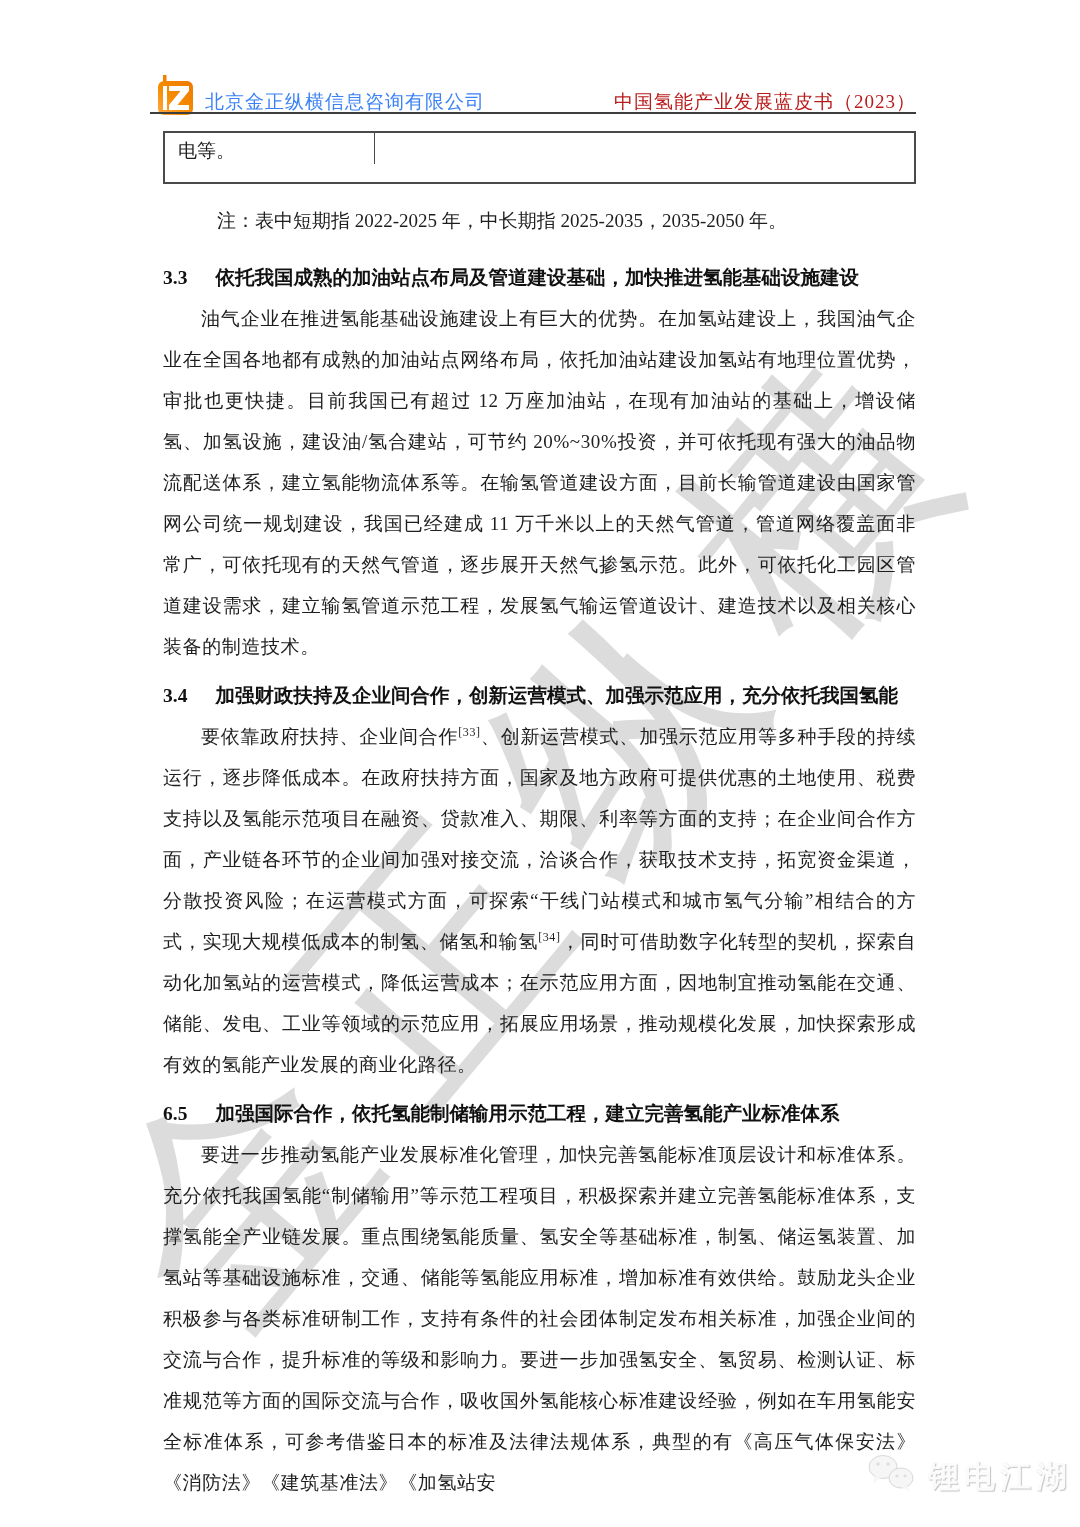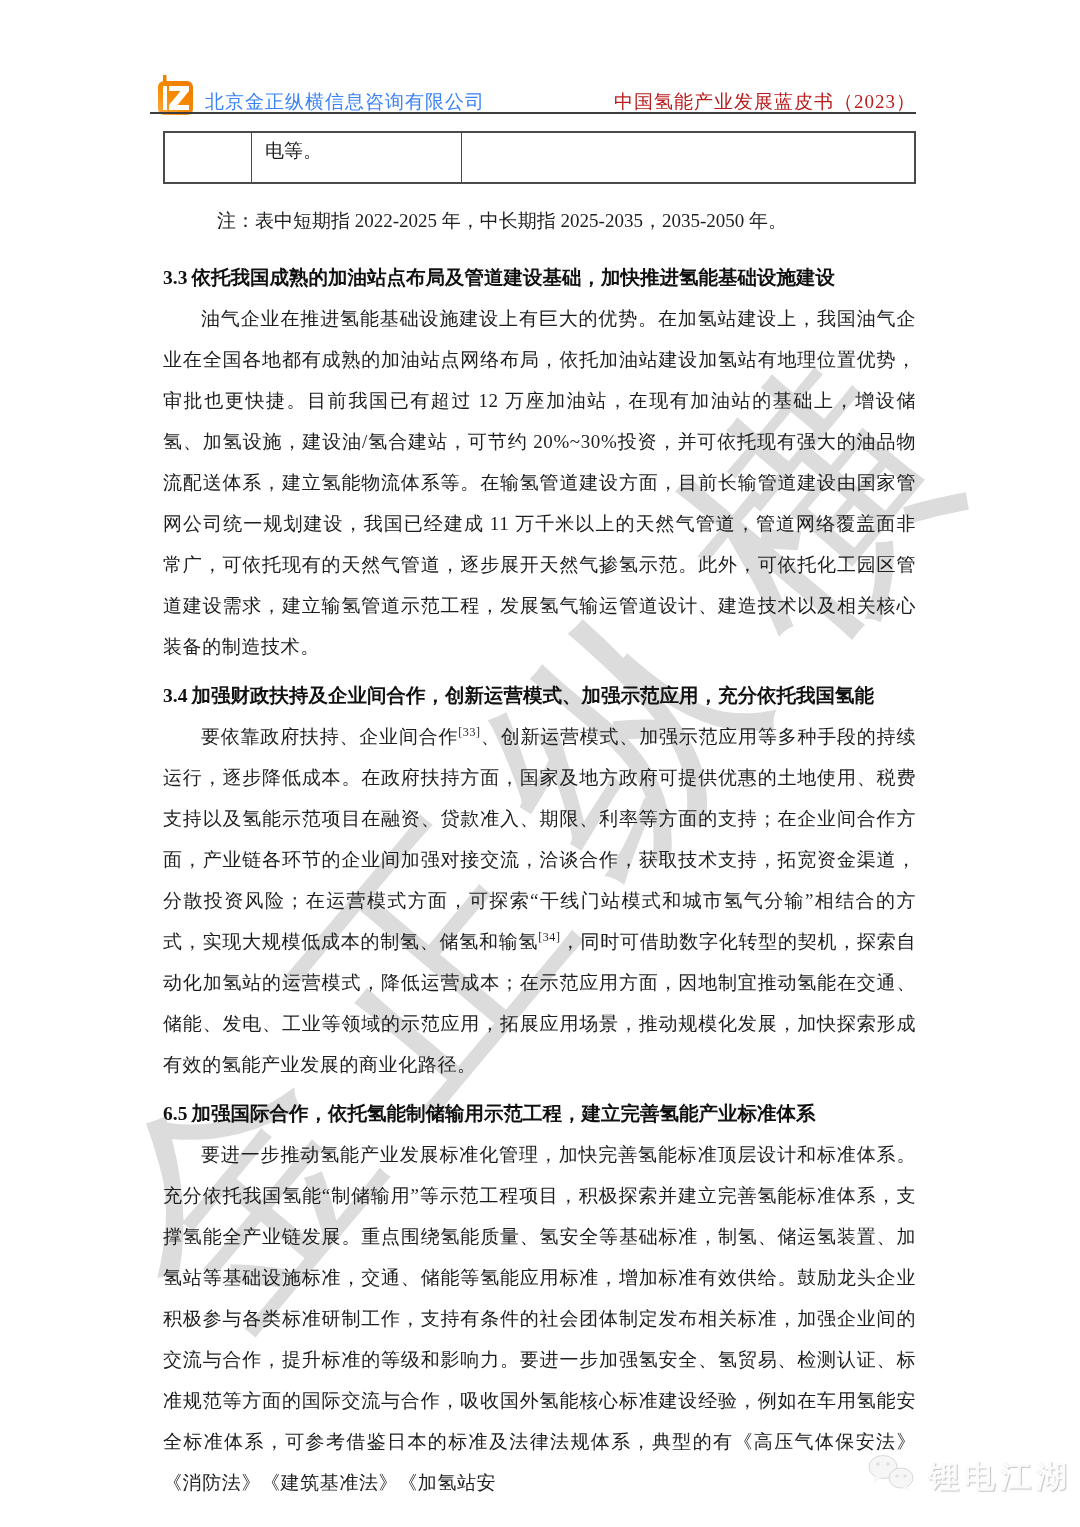--- a/index.html
+++ b/index.html
@@ -16,28 +16,28 @@
     font-family:"Liberation Serif","DejaVu Serif",serif;
   }
   
   .hdr{position:absolute;left:0;top:0;width:1080px;z-index:2;}
   .logo{position:absolute;left:156px;top:74px;}
   .company{position:absolute;left:205px;top:89px;font-size:19px;letter-spacing:1px;color:#3b82f6;white-space:nowrap;}
   .booktitle{position:absolute;right:164px;top:89px;font-size:19px;letter-spacing:1px;color:#b91c1c;white-space:nowrap;}
   .hdr-rule{position:absolute;left:150px;top:112px;width:766px;border-bottom:2px solid #3d3d3d;}
   
   .content{position:absolute;left:163px;top:131px;width:753px;z-index:1;}
-  .doc-table{display:flex;border:2px solid #4a4a4a;height:53px;box-sizing:border-box;}
+  .doc-table{display:flex;border:2px solid #4a4a4a;height:53px;box-sizing:border-box;flex-direction:column;}
   .doc-table .c1{width:86px;border-right:1px solid #4a4a4a;}
   .doc-table .c2{width:210px;border-right:1px solid #4a4a4a;padding:5px 0 0 13px;box-sizing:border-box;font-size:19px;}
   .doc-table .c3{flex:1;}
   .note{margin:16px;line-height:41px;font-size:19px;text-indent:2em;}
   .sec-heading{margin:0;font-size:19.5px;font-weight:bold;line-height:41px;color:#111;}
   .sec-heading.spaced{margin-top:8px;}
-  .sec-heading .secnum{margin-right:4px;letter-spacing:0;}
+  .sec-heading .secnum{margin-right:28px;letter-spacing:0;}
   .para{margin:0;font-size:19px;line-height:41px;text-align:justify;text-indent:2em;letter-spacing:0.6px;}
   .para sup{font-size:12px;line-height:0;}
   
   .pagenum{position:absolute;left:0;top:1392px;width:1080px;text-align:center;
     font-family:"Liberation Sans","DejaVu Sans",sans-serif;font-size:18px;color:#4a4a4a;z-index:1;}
   
   .corner-wm{position:absolute;right:8px;top:1452px;display:flex;align-items:center;gap:8px;z-index:3;}
   .corner-wm .txt{
     font-family:"Liberation Sans","DejaVu Sans",sans-serif;font-weight:bold;
     font-size:31px;letter-spacing:5px;color:#fbfbfb;

